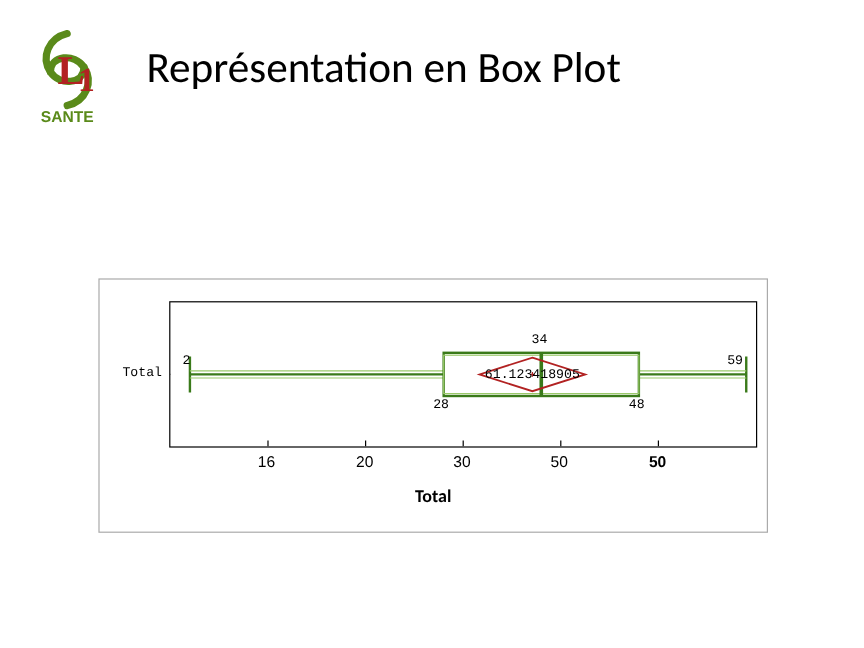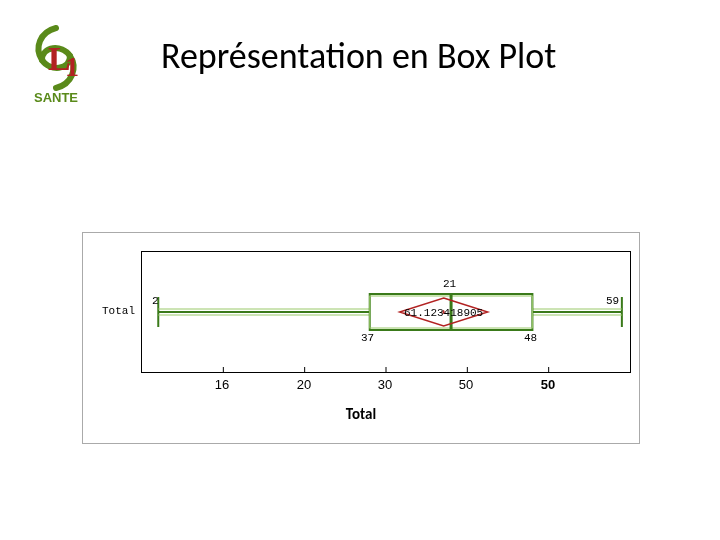--- a/index.html
+++ b/index.html
@@ -25,21 +25,20 @@
     height: 82px;
   }
   .title {
     position: absolute;
     top: 34px;
     left: 122px;
     width: 560px;
     font-size: 36px;
     font-weight: 400;
     color: #000;
-    margin-left: 39px;
   }
   .bullet {
     position: absolute;
     top: 138px;
     left: 36px;
     width: 640px;
     font-size: 27px;
     line-height: 1.2;
   }
   .bullet .dot {
@@ -154,23 +153,23 @@
         <line x1="81.33" y1="120" x2="81.33" y2="115" stroke="#000"></line>
         <line x1="162.67" y1="120" x2="162.67" y2="115" stroke="#000"></line>
         <line x1="244.0" y1="120" x2="244.0" y2="115" stroke="#000"></line>
         <line x1="325.33" y1="120" x2="325.33" y2="115" stroke="#000"></line>
         <line x1="406.67" y1="120" x2="406.67" y2="115" stroke="#000"></line>
       </svg>
 
       
       <div class="ann" style="left:10px; top:43px;">2</div>
       <div class="ann" style="left:464px; top:43px;">59</div>
-      <div class="ann" style="left:301px; top:26px;">21</div>
+      <div class="ann" style="left:301px; top:26px;">34</div>
       <div class="ann" style="left:262px; top:55px;">61.123418905</div>
-      <div class="ann" style="left:219px; top:80px;">37</div>
+      <div class="ann" style="left:219px; top:80px;">28</div>
       <div class="ann" style="left:382px; top:80px;">48</div>
     </div>
 
     <div class="xtick-label" style="left:119px;">16</div>
     <div class="xtick-label" style="left:201px;">20</div>
     <div class="xtick-label" style="left:282px;">30</div>
     <div class="xtick-label" style="left:363px;">50</div>
     <div class="xtick-label" style="left:445px;font-weight:bold;">50</div>
 
     <div class="xaxis-title">Total</div>

